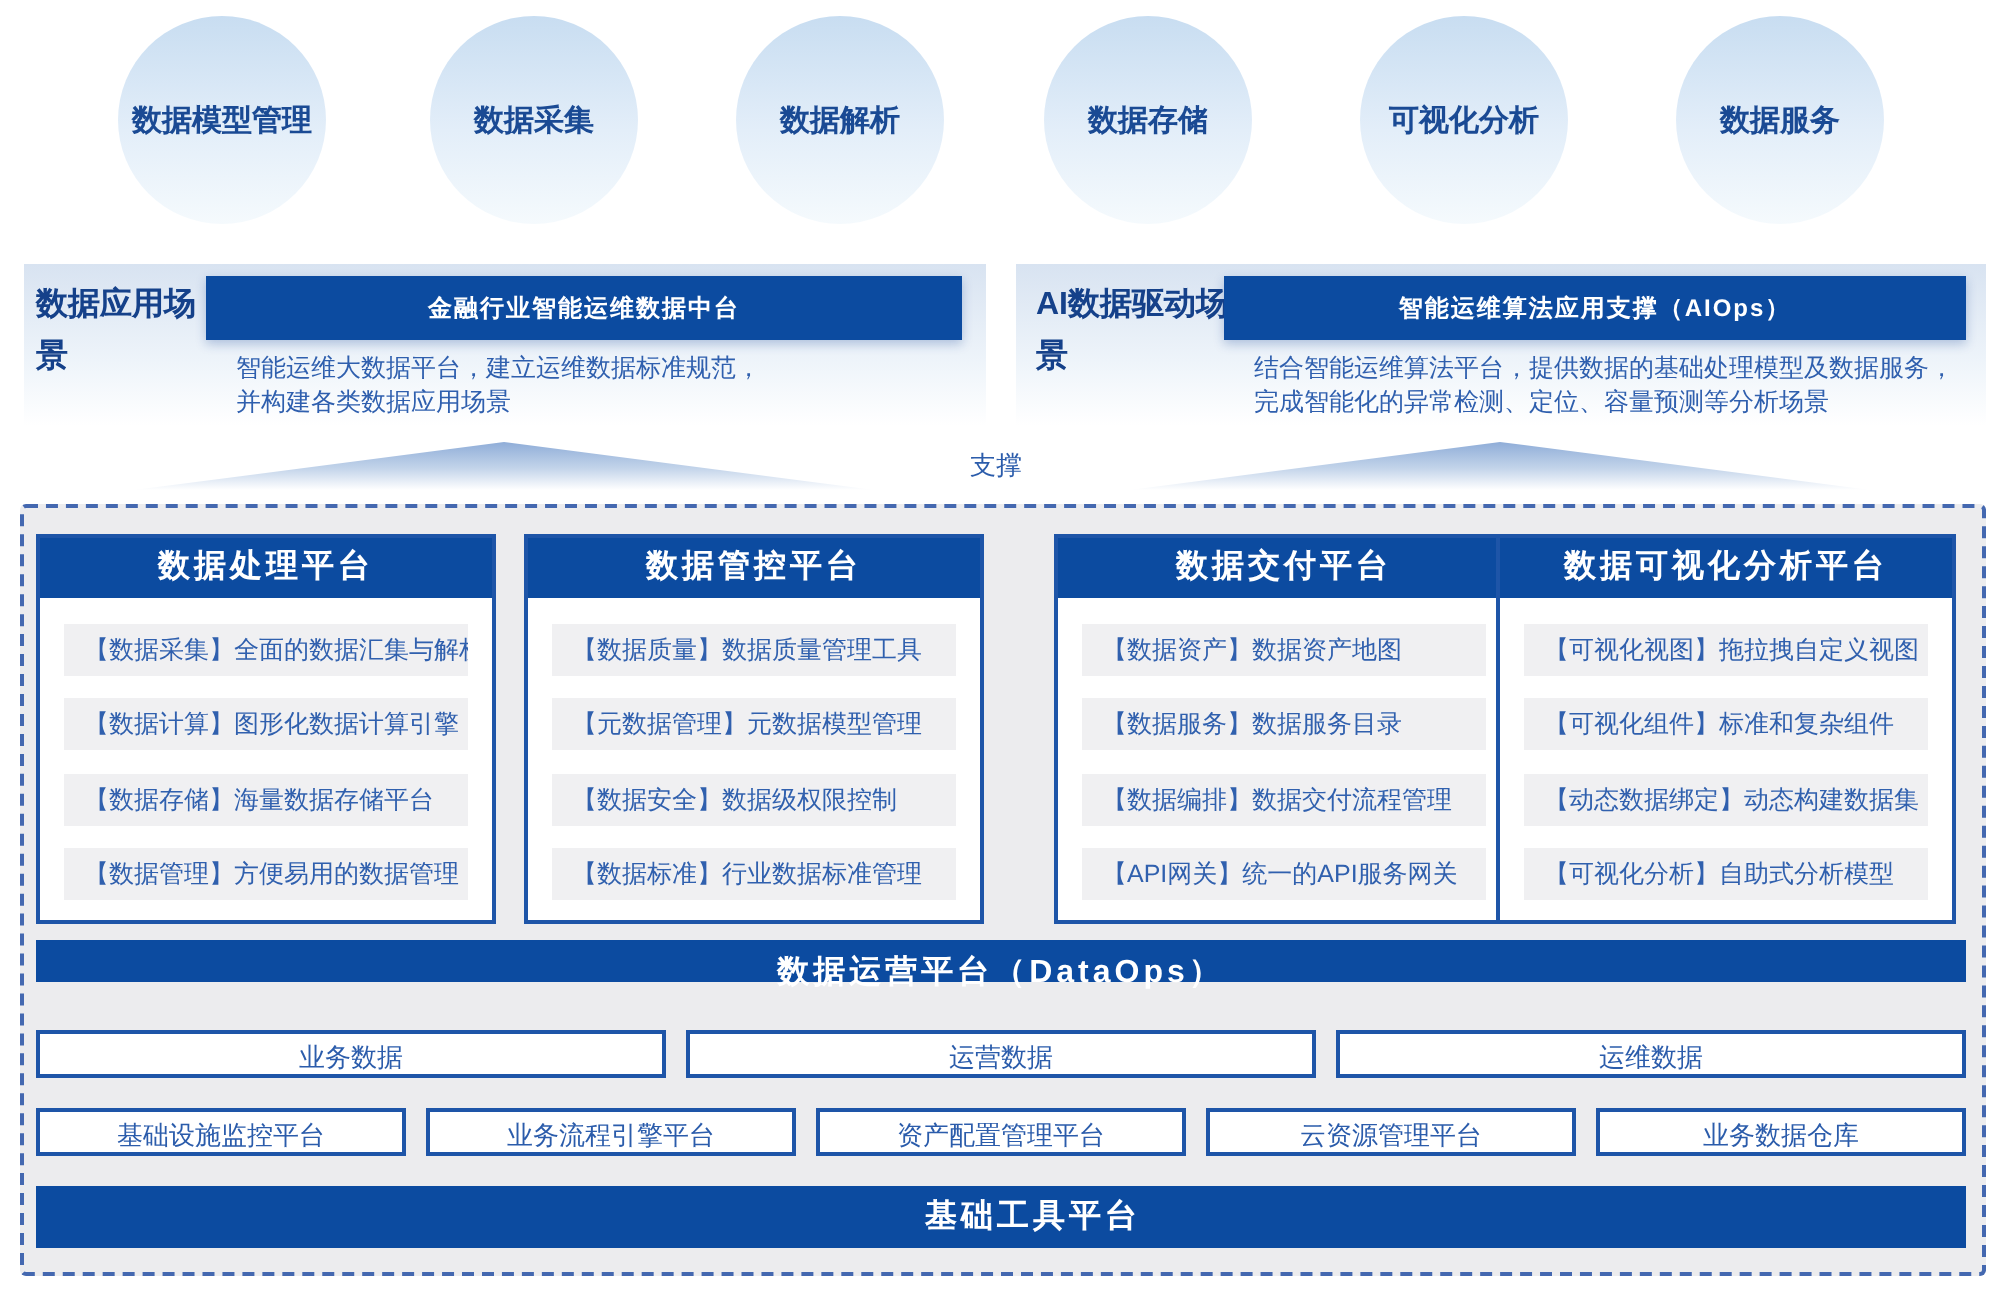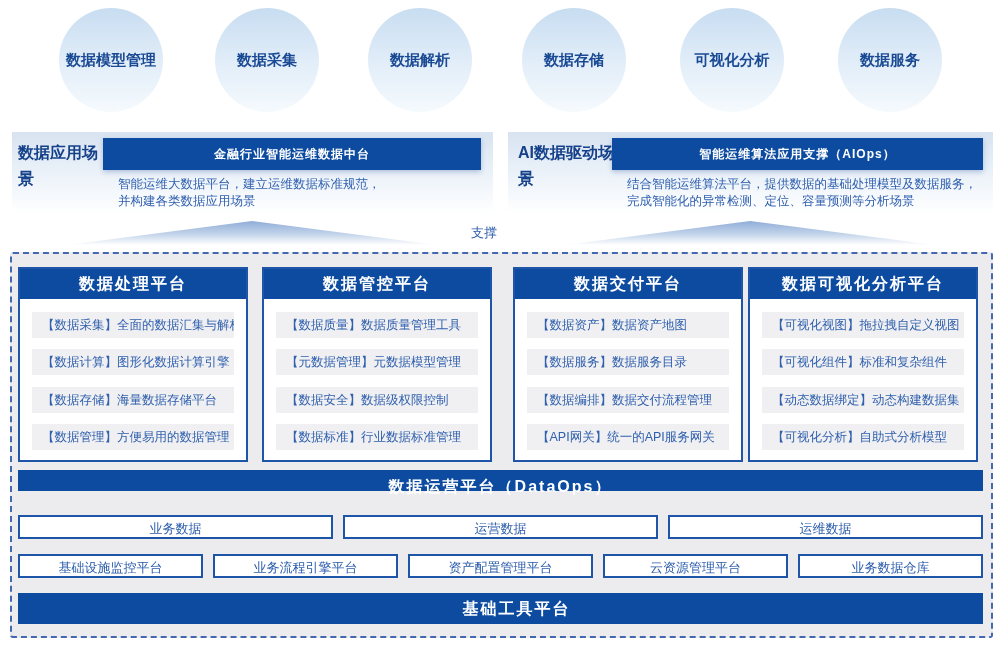--- a/index.html
+++ b/index.html
@@ -37,21 +37,21 @@
     position:absolute; top:44px; font-size:12.5px; line-height:17px;
     color:#2f5fae; white-space:pre-line;
   }
   
   .tri{
     position:absolute; top:221px; width:370px; height:24px;
     clip-path:polygon(50% 0,100% 100%,0 100%);
     background:linear-gradient(180deg,#8fadd8 0%,#c3d4ea 55%,rgba(255,255,255,0) 100%);
   }
   .support{
-    position:absolute; top:224px; left:471px; width:54px; 
+    position:absolute; top:224px; left:471px; width:54px; text-align:center;
     font-size:13px; color:#2b5cab;font-family:Liberation Mono, monospace;
   }
   
   .main-box{
     position:absolute; left:10px; top:252px; width:983px; height:386px;
     background:#ececee; border:2px dashed #4468b0; border-radius:3px;
   }
   .col{
     position:absolute; top:13px; width:230px; height:195px;
     background:#ffffff; border:2px solid #1e55a8;
@@ -139,21 +139,21 @@
     <div class="col" style="left:250px">
       <div class="col-header">数据管控平台</div>
       <div class="col-items">
         <div class="col-item">【数据质量】数据质量管理工具</div>
         <div class="col-item">【元数据管理】元数据模型管理</div>
         <div class="col-item">【数据安全】数据级权限控制</div>
         <div class="col-item">【数据标准】行业数据标准管理</div>
       </div>
     </div>
 
-    <div class="col" style="left:501px">
+    <div class="col" style="left:515px">
       <div class="col-header">数据交付平台</div>
       <div class="col-items">
         <div class="col-item">【数据资产】数据资产地图</div>
         <div class="col-item">【数据服务】数据服务目录</div>
         <div class="col-item">【数据编排】数据交付流程管理</div>
         <div class="col-item">【API网关】统一的API服务网关</div>
       </div>
     </div>
 
     <div class="col" style="left:736px">

